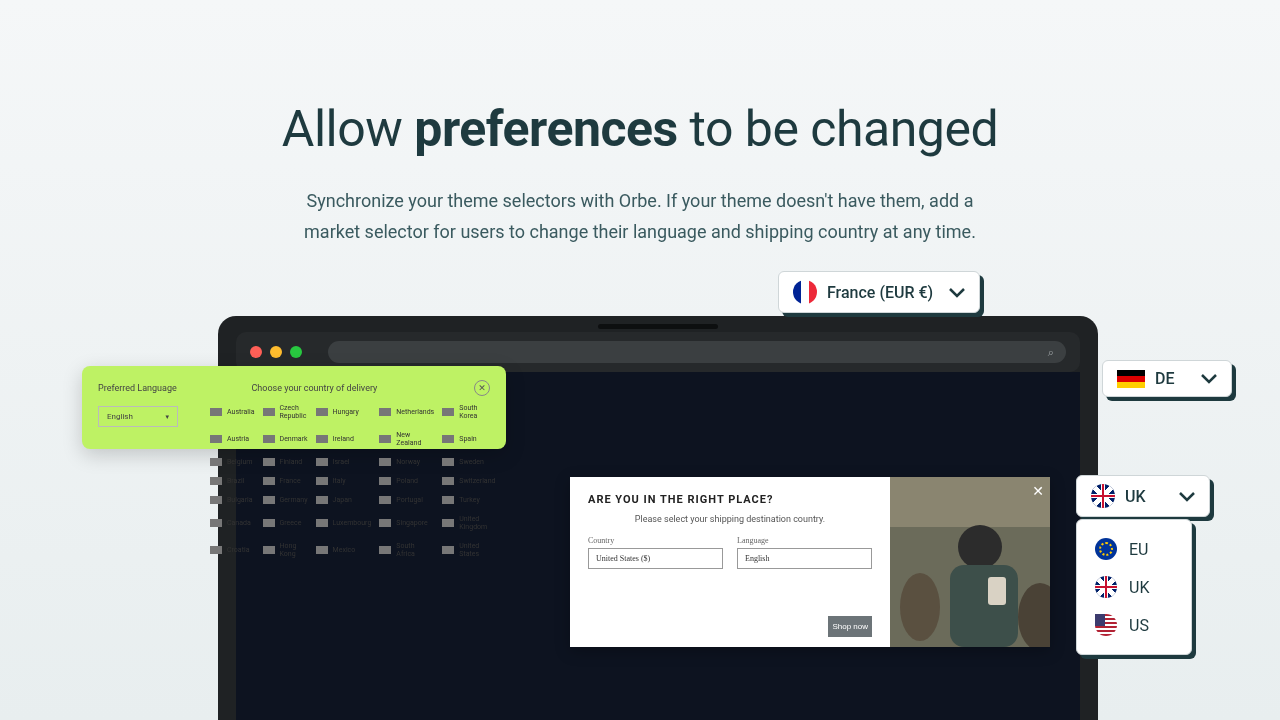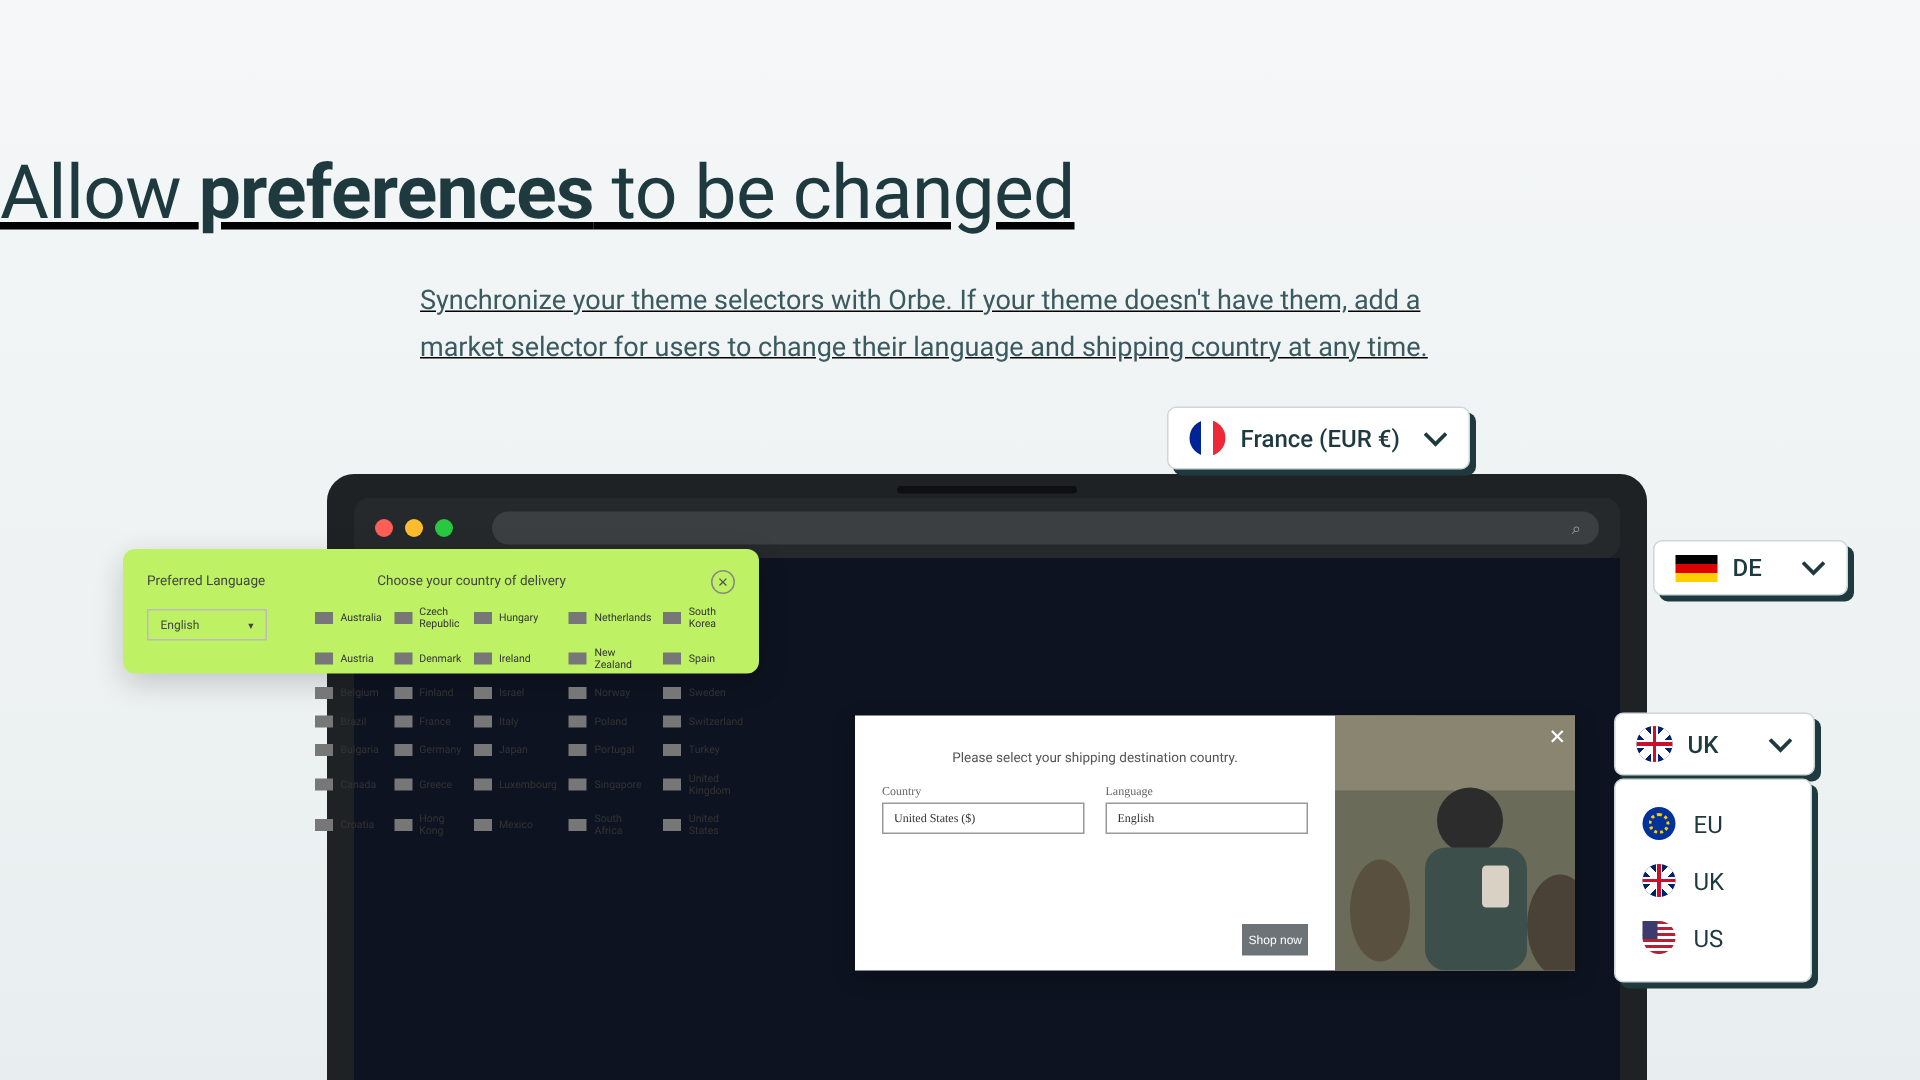--- a/index.html
+++ b/index.html
@@ -2,21 +2,21 @@
 <html><head>
 <meta charset="utf-8">
 <style>
   * { box-sizing: border-box; margin: 0; padding: 0; }
   body {
     width: 1280px; height: 720px; overflow: hidden;
     font-family: -apple-system, BlinkMacSystemFont, "Segoe UI", Roboto, Helvetica, Arial, sans-serif;
     background: linear-gradient(180deg, #f5f7f8 0%, #e8eeef 100%);
     position: relative;
   }
-  .hero { text-align: left; padding-top: 100px; text-decoration: underline; }
+  .hero { text-align: center; padding-top: 100px; }
   .hero h1 {
     font-size: 50px; font-weight: 400; color: #1e3a3f; letter-spacing: -0.5px;
   }
   .hero h1 .bold { font-weight: 700; }
   .hero p {
     margin: 28px auto 0; max-width: 720px; font-size: 18px; line-height: 1.7;
     color: #3a5a5f;
   }
   
   .laptop {
@@ -40,21 +40,21 @@
     display:flex; align-items:center; gap:10px; padding:8px 14px;
     box-shadow: 4px 4px 0 #1e3a3f; font-size:16px; font-weight:500; color:#1e3a3f;
   }
   .pill .flag{width:24px;height:24px;border-radius:50%;display:inline-block;flex-shrink:0;}
   .chev{margin-left:6px;}
   .chev svg{width:16px;height:10px;stroke:#1e3a3f;stroke-width:2.5;fill:none;}
 
   
   .dropdown {
     position:absolute; background:#fff; border:1px solid #cfd6d8; border-radius:6px;
-    box-shadow: 4px 4px 0 #1e3a3f; padding:10px 14px; width:132px;
+    box-shadow: 4px 4px 0 #1e3a3f; padding:10px 14px; width:116px;
   }
   .dropdown .opt{display:flex;align-items:center;gap:12px;padding:8px 4px;font-size:16px;color:#1e3a3f;}
   .dropdown .opt .flag{width:22px;height:22px;border-radius:50%;}
 
   
   .lang-card{
     position:absolute; left:82px; top:366px; width:424px; background:#bef264; border-radius:8px;
     box-shadow:0 6px 20px rgba(0,0,0,0.18); padding:14px 16px 22px 16px; font-size:10px;
   }
   .lang-card .hdr{display:flex;align-items:center;}
@@ -312,20 +312,21 @@
       </div>
       <div class="c">
         <span class="f"></span>
         <span>United States</span>
       </div>
     </div>
 </div>
 
 <div class="rp">
   <div class="l">
+    <h3>ARE YOU IN THE RIGHT PLACE?</h3>
     <div class="sub">Please select your shipping destination country.</div>
     <div class="row">
       <div class="fld">
         <label>Country</label>
         <div class="box">United States ($)</div>
       </div>
       <div class="fld">
         <label>Language</label>
         <div class="box">English</div>
       </div>

